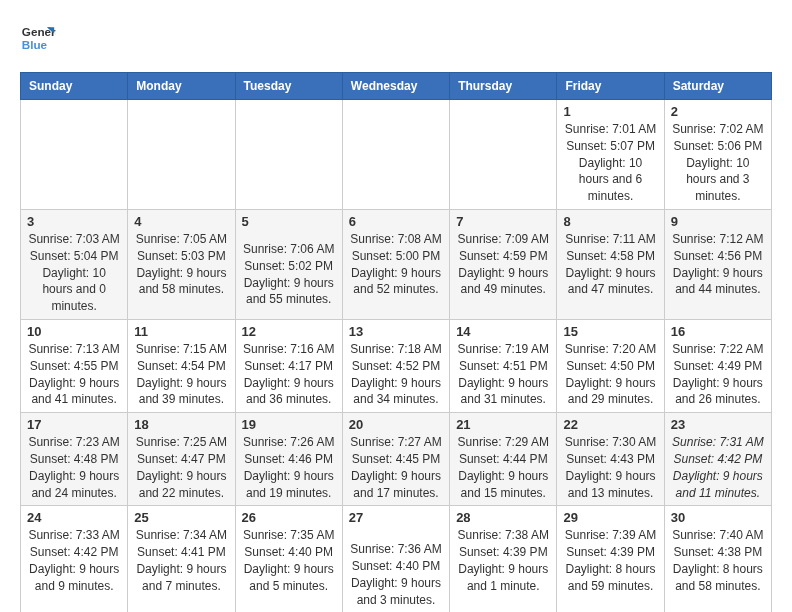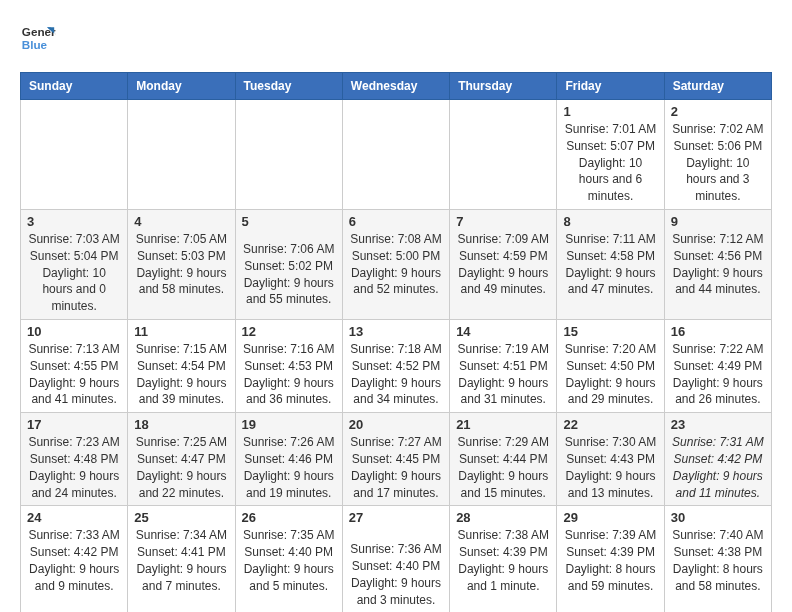--- a/index.html
+++ b/index.html
@@ -185,21 +185,21 @@
         </td>
         <td>
           <div class="day-number">11</div>
           <div class="day-info" style="white-space: pre-line;">Sunrise: 7:15 AM
 Sunset: 4:54 PM
 Daylight: 9 hours and 39 minutes.</div>
         </td>
         <td>
           <div class="day-number">12</div>
           <div class="day-info" style="white-space: pre-line;">Sunrise: 7:16 AM
-Sunset: 4:53 PM
+Sunset: 4:17 PM
 Daylight: 9 hours and 36 minutes.</div>
         </td>
         <td>
           <div class="day-number">13</div>
           <div class="day-info" style="white-space: pre-line;">Sunrise: 7:18 AM
 Sunset: 4:52 PM
 Daylight: 9 hours and 34 minutes.</div>
         </td>
         <td>
           <div class="day-number">14</div>

